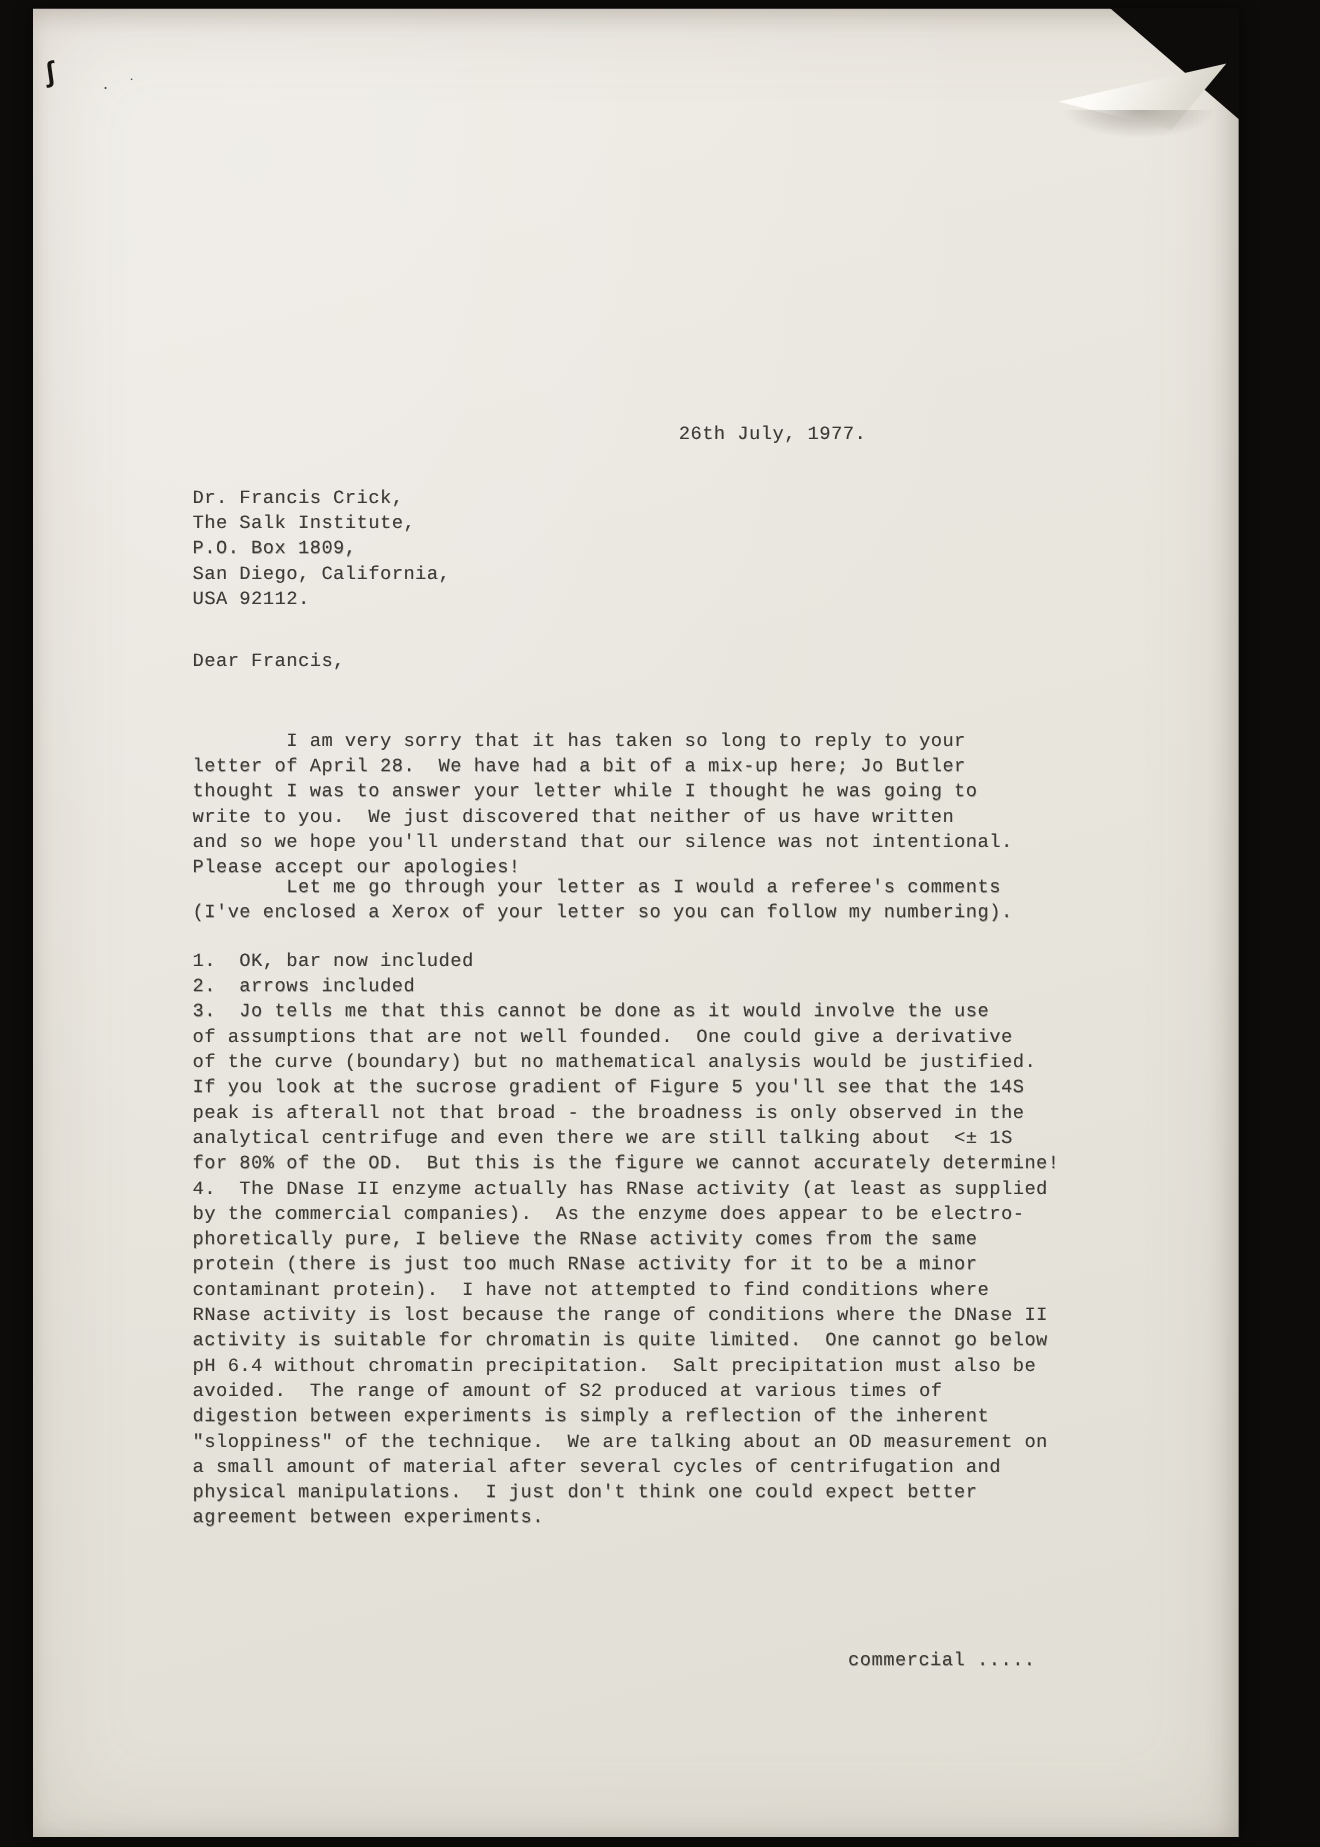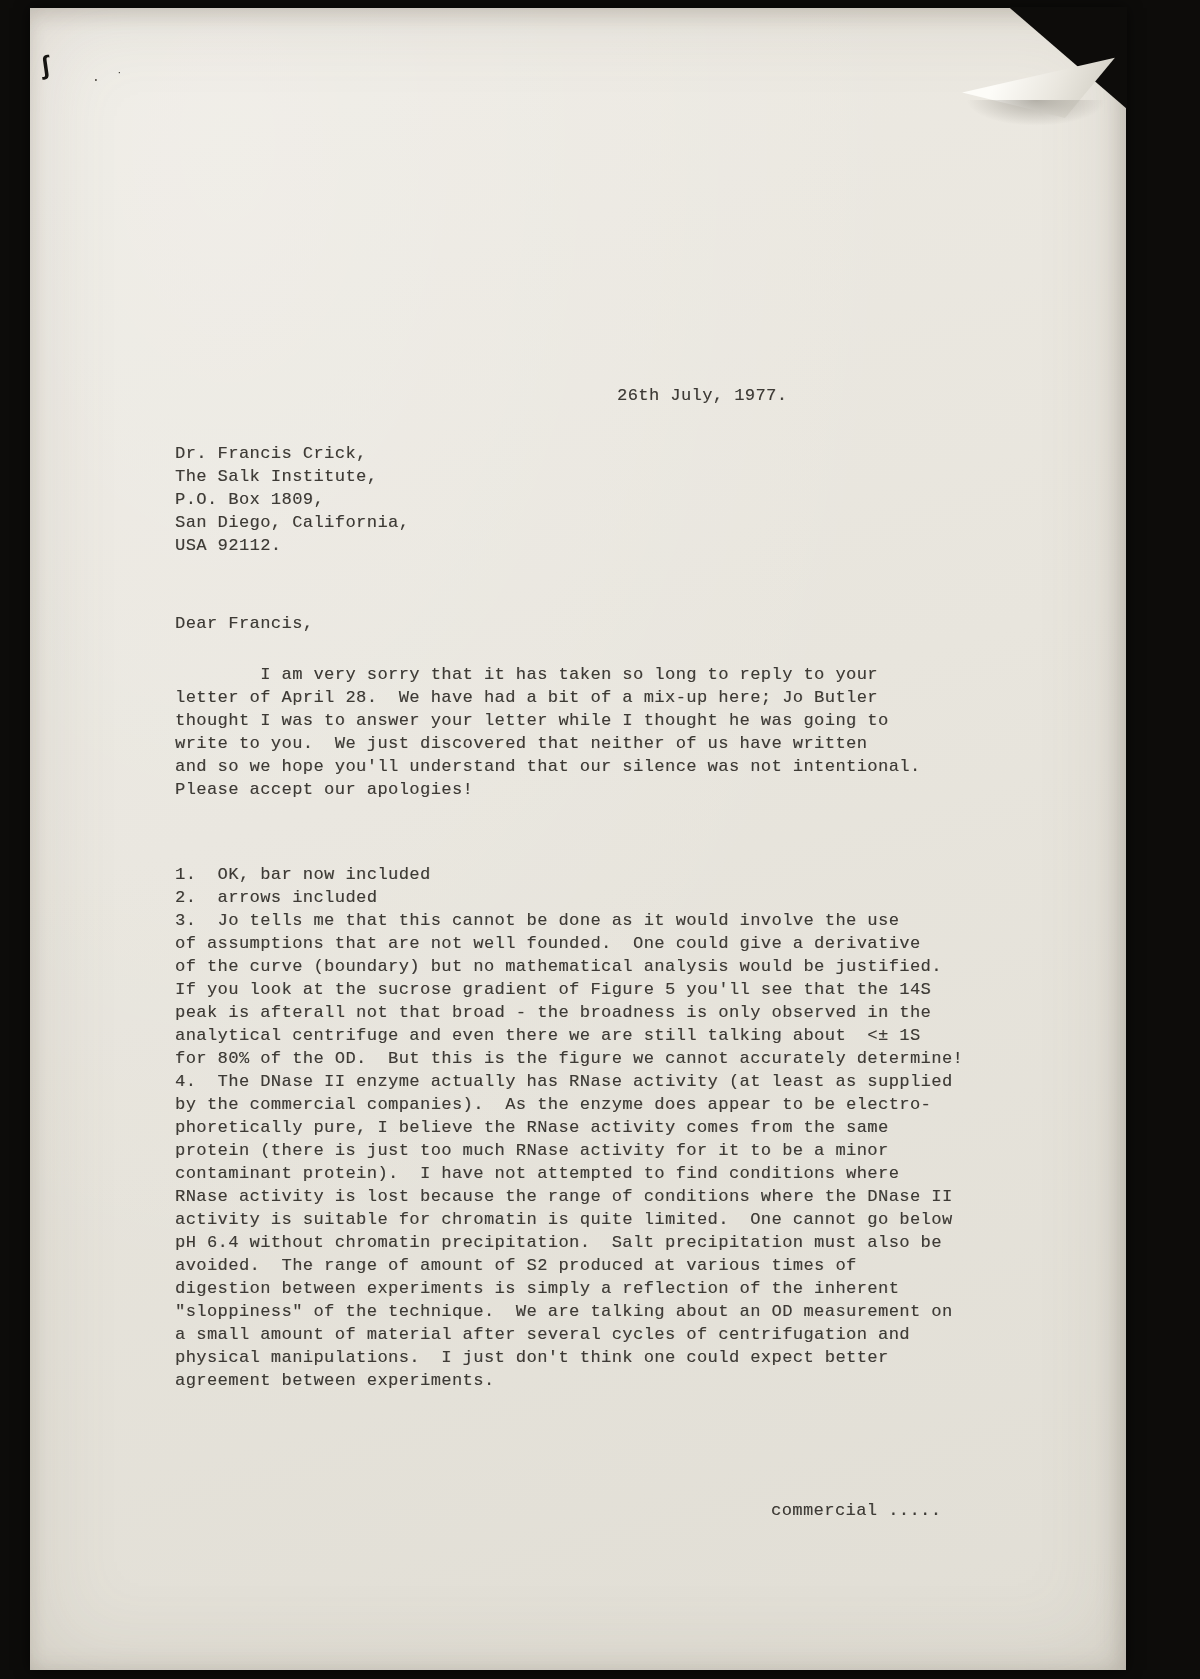--- a/index.html
+++ b/index.html
@@ -55,21 +55,21 @@
     white-space:pre;
     font-family:"Liberation Mono","DejaVu Sans Mono",monospace;
     font-size:17px; line-height:23px; letter-spacing:0.45px;
     color:#3d3a35;
     text-shadow: 0.4px 0.4px 0.6px rgba(40,38,34,0.35);
     margin-top: 24px;
   }
 
   .date        { left:587px; top:352px; }
   .address     { left:145px; top:410px; }
-  .salutation  { left:145px; top:580px; }
+  .salutation  { left:145px; top:558px; }
   .para-1      { left:145px; top:631px; }
   .para-2      { left:145px; top:764px; }
   .points      { left:145px; top:831px; }
   .continued   { left:741px; top:1467px; }
 </style>
 </head>
 <body>
 
 <div class="scene">
   <div class="paper">
@@ -91,20 +91,22 @@
 
     <div class="typed salutation">Dear Francis,</div>
 
     <div class="typed para-1">        I am very sorry that it has taken so long to reply to your
 letter of April 28.  We have had a bit of a mix-up here; Jo Butler
 thought I was to answer your letter while I thought he was going to
 write to you.  We just discovered that neither of us have written
 and so we hope you'll understand that our silence was not intentional.
 Please accept our apologies!</div>
 
+    <div class="typed para-2">        Let me go through your letter as I would a referee's comments
+(I've enclosed a Xerox of your letter so you can follow my numbering).</div>
 
     <div class="typed points">1.  OK, bar now included
 2.  arrows included
 3.  Jo tells me that this cannot be done as it would involve the use
 of assumptions that are not well founded.  One could give a derivative
 of the curve (boundary) but no mathematical analysis would be justified.
 If you look at the sucrose gradient of Figure 5 you'll see that the 14S
 peak is afterall not that broad - the broadness is only observed in the
 analytical centrifuge and even there we are still talking about  &lt;± 1S
 for 80% of the OD.  But this is the figure we cannot accurately determine!

